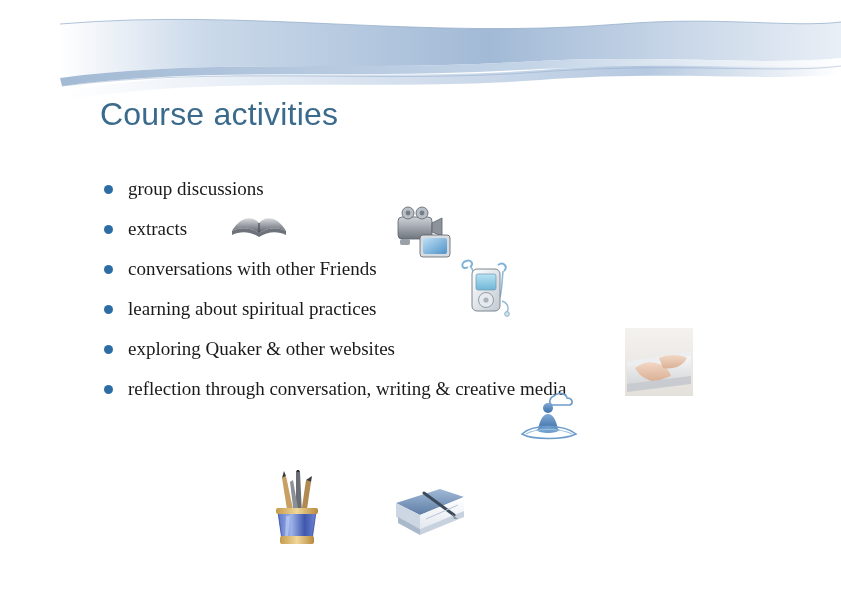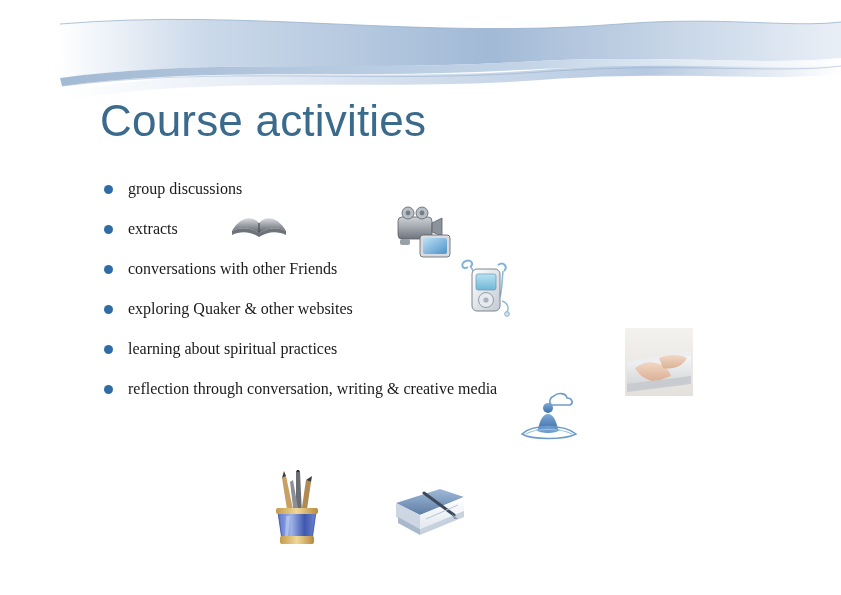--- a/index.html
+++ b/index.html
@@ -30,21 +30,21 @@
     height: 110px;
     pointer-events: none;
   }
 
   
   .slide-title {
     position: absolute;
     left: 100px;
     top: 96px;
     font-family: "Liberation Sans", sans-serif;
-    font-size: 44px;
+    font-size: 32px;
     font-weight: normal;
     color: #3a6a8c;
     letter-spacing: 0.2px;
     white-space: nowrap;
   }
 
   
   .bullet-list {
     position: absolute;
     left: 98px;
@@ -52,21 +52,21 @@
     width: 640px;
     list-style: none;
     margin: 0;
     padding: 0;
   }
   .bullet-item {
     position: relative;
     padding-left: 30px;
     margin-bottom: 6px;
     font-family: "Liberation Serif", serif;
-    font-size: 16px;
+    font-size: 19px;
     line-height: 34px;
     color: #1a1a1a;
   }
   .bullet-item .dot {
     position: absolute;
     left: 6px;
     top: 13px;
     width: 9px;
     height: 9px;
     border-radius: 50%;
@@ -140,25 +140,25 @@
     <li class="bullet-item">
       <span class="dot"></span>
       <span>extracts</span>
     </li>
     <li class="bullet-item">
       <span class="dot"></span>
       <span>conversations with other Friends</span>
     </li>
     <li class="bullet-item">
       <span class="dot"></span>
+      <span>learning about spiritual practices</span>
+    </li>
+    <li class="bullet-item">
+      <span class="dot"></span>
       <span>exploring Quaker &amp; other websites</span>
-    </li>
-    <li class="bullet-item">
-      <span class="dot"></span>
-      <span>learning about spiritual practices</span>
     </li>
     <li class="bullet-item">
       <span class="dot"></span>
       <span>reflection through conversation, writing &amp; creative media</span>
     </li>
   </ul>
 
   <div class="art art-books">
     <svg width="58" height="28" viewBox="0 0 58 28">
       <defs>

